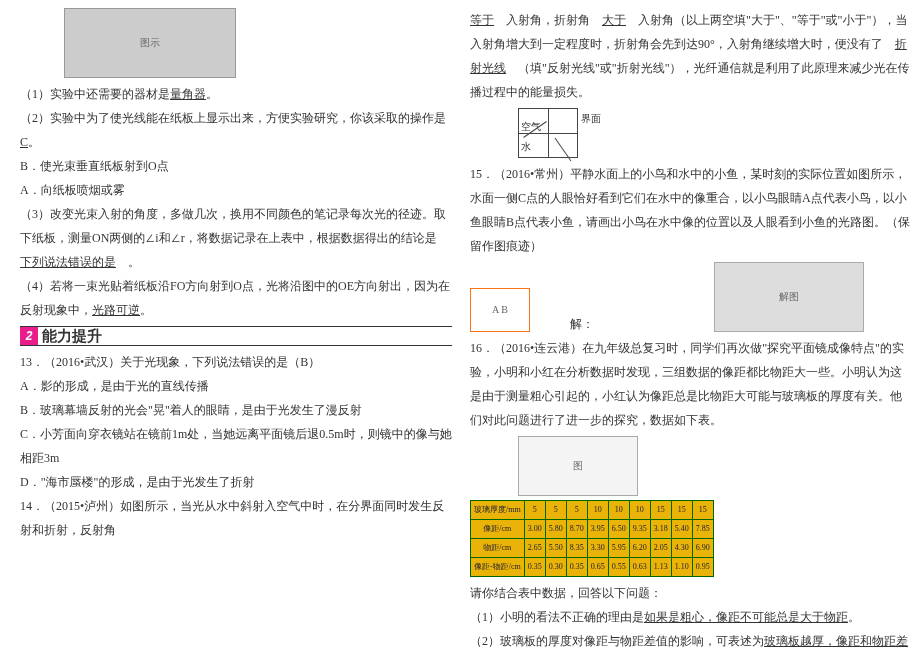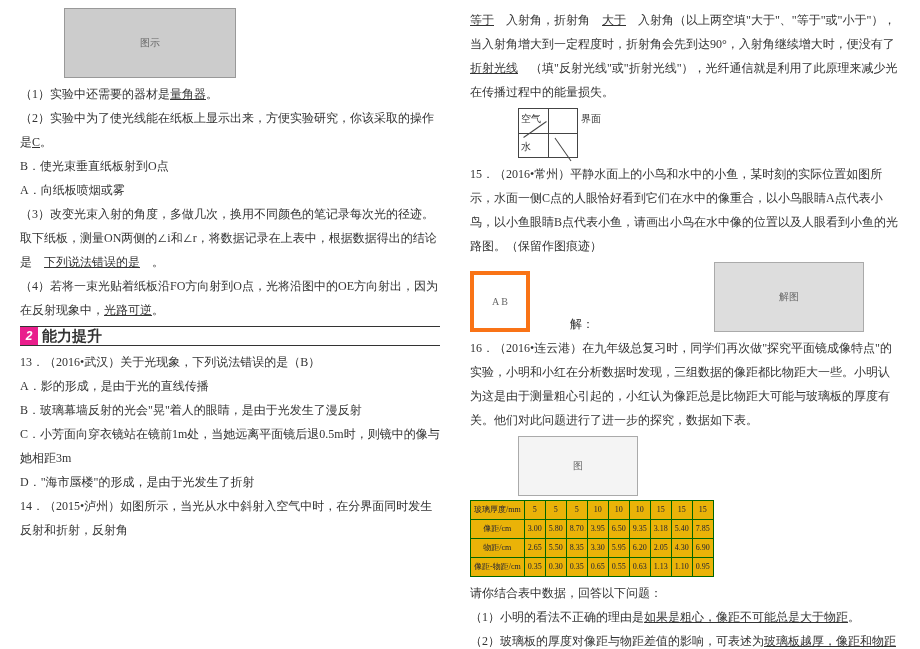--- a/index.html
+++ b/index.html
@@ -9,21 +9,21 @@
     line-height: 2;
     color: #333;
     background: #fff;
     width: 920px;
     height: 649px;
     overflow: hidden;
     display: flex;
   }
   .col {
     width: 460px;
-    padding: 8px 20px 8px 20px;
+    padding: 8px 8px 8px 20px;
     position: relative;
   }
   .col + .col { padding-left: 10px; }
   p { margin: 0; }
   u { text-decoration: underline; }
   .fig-left {
     width: 172px;
     height: 70px;
     background: #ccc;
     border: 1px solid #999;
@@ -144,33 +144,33 @@
   <p>C．小芳面向穿衣镜站在镜前1m处，当她远离平面镜后退0.5m时，则镜中的像与她相距3m</p>
   <p>D．"海市蜃楼"的形成，是由于光发生了折射</p>
 
   <p>14．（2015•泸州）如图所示，当光从水中斜射入空气中时，在分界面同时发生反射和折射，反射角</p>
 </div>
 
 <div class="col">
   <p><u>等于</u>　<span>入射角，折射角</span>　<u>大于</u>　<span>入射角（以上两空填"大于"、"等于"或"小于"），当入射角增大到一定程度时，折射角会先到达90°，入射角继续增大时，便没有了</span>　<u>折射光线</u>　<span>（填"反射光线"或"折射光线"），光纤通信就是利用了此原理来减少光在传播过程中的能量损失。</span></p>
 
   <div class="fig-air">
-    <span style="position:absolute;top:0;left:2px">空气</span>
+    <span style="position:absolute;top:8px;left:2px">空气</span>
     <span style="position:absolute;top:0;right:-24px">界面</span>
     <span style="position:absolute;bottom:0;left:2px">水</span>
     <div class="axis-h"></div>
       <div class="axis-v"></div>
     <div class="ray1"></div>
       <div class="ray2"></div>
   </div>
 
   <p>15．（2016•常州）平静水面上的小鸟和水中的小鱼，某时刻的实际位置如图所示，水面一侧C点的人眼恰好看到它们在水中的像重合，以小鸟眼睛A点代表小鸟，以小鱼眼睛B点代表小鱼，请画出小鸟在水中像的位置以及人眼看到小鱼的光路图。（保留作图痕迹）</p>
 
   <div style="display:flex;align-items:flex-end;">
-    <div style="width:60px;height:61px;border:4px solid #f97316;margin:4px 0;display:flex;align-items:center;justify-content:center;font-size:10px;color:#666">A B</div>
+    <div style="width:60px;height:44px;border:1px solid #f97316;margin:4px 0;display:flex;align-items:center;justify-content:center;font-size:10px;color:#666">A B</div>
     <span class="sol-label">解：</span>
     <div class="fig-fish">解图</div>
   </div>
 
   <p>16．（2016•连云港）在九年级总复习时，同学们再次做"探究平面镜成像特点"的实验，小明和小红在分析数据时发现，三组数据的像距都比物距大一些。小明认为这是由于测量粗心引起的，小红认为像距总是比物距大可能与玻璃板的厚度有关。他们对此问题进行了进一步的探究，数据如下表。</p>
 
   <div class="fig-mirror">图</div>
 
   <table class="t2">
     <tbody>

